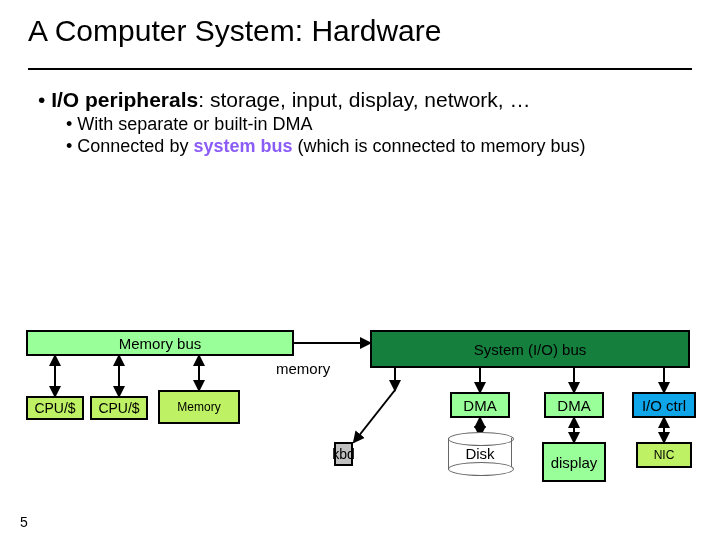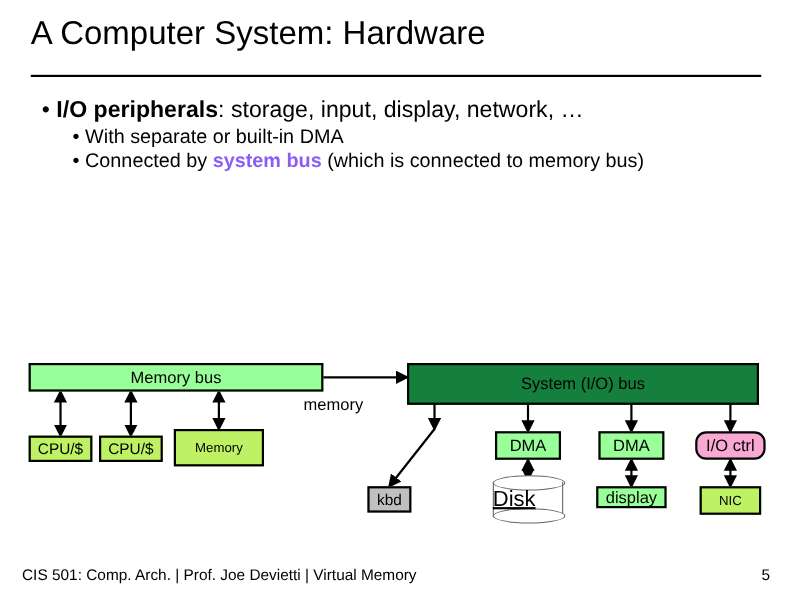--- a/index.html
+++ b/index.html
@@ -46,32 +46,31 @@
     justify-content: center;
   }
   .bus-mem { left: 26px; top: 0; width: 268px; height: 26px; background: #99ff99; font-size: 15px; }
   .bus-io  { left: 370px; top: 0; width: 320px; height: 38px; background: #15803d; font-size: 15px; }
   .bridge-lbl { position: absolute; left: 276px; top: 30px; font-size: 15px; }
   .cpu1 { left: 26px; top: 66px; width: 58px; height: 24px; font-size: 14px; }
   .cpu2 { left: 90px; top: 66px; width: 58px; height: 24px; font-size: 14px; }
   .mem  { left: 158px; top: 60px; width: 82px; height: 34px; font-size: 12px; }
   .dma1 { left: 450px; top: 62px; width: 60px; height: 26px; background: #99ff99; font-size: 15px; }
   .dma2 { left: 544px; top: 62px; width: 60px; height: 26px; background: #99ff99; font-size: 15px; }
-  .ioc  { left: 632px; top: 62px; width: 64px; height: 26px; background: #f9a8d4; font-size: 15px; border-radius: 10px; }
-  .kbd  { left: 334px; top: 112px; width: 40px; height: 24px; background: #c0c0c0; font-size: 14px; }
-  .disp { left: 542px; top: 112px; width: 64px; height: 20px; background: #99ff99; font-size: 15px; }
+  .ioc  { left: 632px; top: 62px; width: 64px; height: 26px; background: #0ea5e9; font-size: 15px; }
+  .kbd  { left: 334px; top: 112px; width: 19px; height: 24px; background: #c0c0c0; font-size: 14px; }
+  .disp { left: 542px; top: 112px; width: 64px; height: 40px; background: #99ff99; font-size: 15px; }
   .nic  { left: 636px; top: 112px; width: 56px; height: 26px; font-size: 12px; }
   .disk {
     position: absolute;
     left: 448px; top: 108px;
     width: 64px; height: 32px;
-    font-size: 20px;
-    text-align: left;
+    font-size: 15px;
+    text-align: center;
     line-height: 32px;
-    text-decoration: underline;
   }
   .disk::before, .disk::after {
     content: "";
     position: absolute;
     left: 0; width: 64px; height: 12px;
     border: 1.8px solid #666;
     border-radius: 50%;
     background: #fff;
   }
   .disk::before { top: -6px; }
@@ -151,15 +150,14 @@
   <div class="box kbd">kbd</div>
   <div class="disk">
     <span class="disk-side-l"></span><span class="disk-side-r"></span>
     <span class="disk-lbl">Disk</span>
   </div>
   <div class="box disp">display</div>
   <div class="box nic">NIC</div>
 </div>
 
 <div class="footer">
-  <span>CIS 501: Comp. Arch.  |  Prof. Joe Devietti  |  Virtual Memory</span>
   <span>5</span>
 </div>
 
 </body></html>

